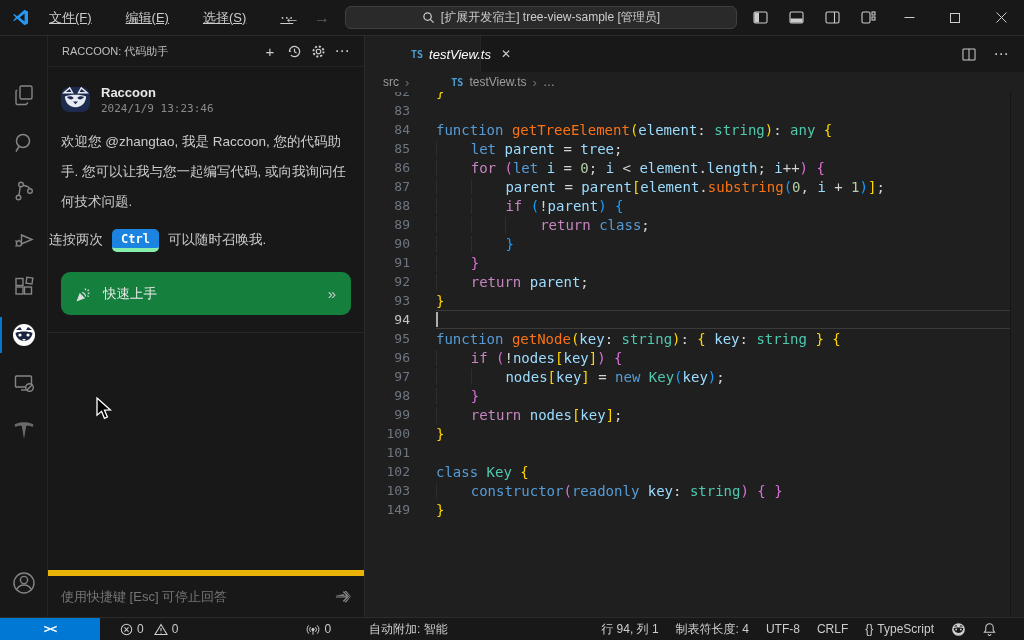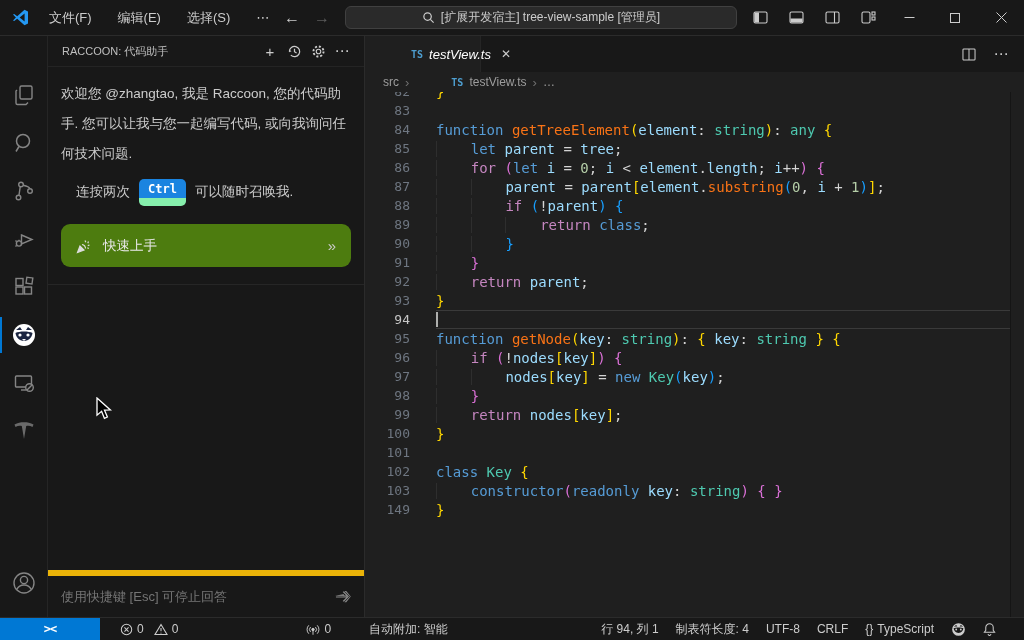--- a/index.html
+++ b/index.html
@@ -4,21 +4,21 @@
 <style>
   * { box-sizing: border-box; margin: 0; padding: 0; }
   html,body { width:1024px; height:640px; overflow:hidden; background:#1f1f1f;
     font-family:"Liberation Sans","DejaVu Sans",sans-serif; color:#ccc; }
   svg { display:block; }
 
   
   .titlebar { position:absolute; top:0; left:0; right:0; height:36px; background:#181818;
     border-bottom:1px solid #2b2b2b; }
   .tb-logo { position:absolute; left:12px; top:9px; }
-  .tb-menus { position:absolute; left:40px; top:0; height:35px; display:flex; align-items:center; gap:8px; }
+  .tb-menus { position:absolute; left:40px; top:0; height:35px; display:flex; align-items:center; gap:16px;text-decoration:underline; }
   .tb-menu { font-size:13px; color:#cccccc; padding:4px 9px; border-radius:5px; }
   .tb-nav { position:absolute; top:0; height:35px; display:flex; align-items:center; font-size:16px; }
   .nav-back { left:284px; color:#cccccc; } .nav-fwd { left:314px; color:#5d5d5d; }
   .command-center { position:absolute; left:345px; top:6px; width:392px; height:23px; background:#2a2a2a;
     border:1px solid #404040; border-radius:6px; display:flex; align-items:center; justify-content:center;
     gap:6px; font-size:12px; color:#cccccc; }
   .tb-right { position:absolute; right:0; top:0; height:35px; display:flex; align-items:center; }
   .tb-ic { width:36px; height:35px; display:flex; align-items:center; justify-content:center; }
   .win-btn { width:46px; height:35px; display:flex; align-items:center; justify-content:center; }
 
@@ -32,24 +32,24 @@
   .sidebar { position:absolute; left:48px; top:36px; width:317px; bottom:23px; background:#181818;
     border-right:1px solid #2b2b2b; }
   .sb-header { height:31px; display:flex; align-items:center; padding:0 10px 0 14px; border-bottom:1px solid #242424; }
   .sb-title { flex:1; font-size:11px; color:#bfbfbf; white-space:nowrap; overflow:hidden; }
   .sb-hic { width:24px; height:22px; display:flex; align-items:center; justify-content:center; color:#cccccc;
     font-size:15px; border-radius:4px; }
   .avatar-row { display:flex; align-items:center; gap:10px; margin:17px 12px 0 12px; }
   .avatar-name { font-size:13px; font-weight:bold; color:#e8e8e8; }
   .avatar-time { font-size:11px; color:#8a8a8a; font-family:"DejaVu Sans Mono",monospace; margin-top:2px; }
   .welcome { margin:12px 13px 0 13px; font-size:13.5px; line-height:30px; color:#cccccc; }
-  .ctrl-line { margin:6px 13px 0 28px; display:flex; align-items:center; gap:9px; font-size:13.5px; color:#cccccc; height:34px; }
+  .ctrl-line { margin:6px 13px 0 1px; display:flex; align-items:center; gap:9px; font-size:13.5px; color:#cccccc; height:34px; }
   .ctrl-key { background:#1a84e0; color:#ffffff; font-family:"DejaVu Sans Mono",monospace; font-weight:bold;
-    font-size:12px; padding:3px 9px 2px 9px; border-radius:5px; border-bottom:8px solid #86efac; }
-  .quickstart { margin:15px 13px 0 13px; height:43px; background:#4d7c0f; border-radius:9px; display:flex;
+    font-size:12px; padding:3px 9px 2px 9px; border-radius:5px; border-bottom:4px solid #86efac; }
+  .quickstart { margin:15px 13px 0 13px; height:43px; background:#15803d; border-radius:9px; display:flex;
     align-items:center; padding:0 15px; gap:11px; font-size:13.5px; color:#e8e8e8; }
   .qs-sp { flex:1; }
   .qs-chev { font-size:15px; color:#cccccc; }
   .welcome-div { margin-top:17px; border-bottom:1px solid #262626; }
   .chat-input { position:absolute; left:0; right:0; bottom:0; height:47px; border-top:6px solid #eab308;
     display:flex; align-items:center; padding:0 13px; gap:8px; }
   .chat-ph { flex:1; font-size:13px; color:#757575; }
 
   
   .editor { position:absolute; left:366px; top:36px; right:0; bottom:23px; background:#1f1f1f; }
@@ -245,20 +245,35 @@
     </span>
     <span class="sb-hic">
       <svg width="15" height="15" viewBox="0 0 16 16" fill="none" stroke="#cccccc" stroke-width="1.2">
           <circle cx="8" cy="8" r="2.4"></circle>
           <circle cx="8" cy="8" r="5.4" stroke-width="2" stroke-dasharray="2.2 2"></circle>
         </svg>
     </span>
     <span class="sb-hic">⋯</span>
   </div>
 
+  <div class="avatar-row">
+    <span>
+      <svg width="31" height="31" viewBox="0 0 32 32">
+          <rect x="1" y="3" width="30" height="26" rx="9" fill="#1d2c4e"></rect>
+          <path d="M4 9 L10 4 L13 9 Z M28 9 L22 4 L19 9 Z" fill="#1d2c4e" stroke="#e8eaf2" stroke-width="1.4"></path>
+          <path d="M5 13 C10 10.5 22 10.5 27 13 C26.5 19 23 24 16 24 C9 24 5.5 19 5 13 Z" fill="#e8eaf2"></path>
+          <path d="M7 13.5 C9.5 12 13 12.3 14 14.5 C13 16.5 9.5 16.8 7 13.5 Z M25 13.5 C22.5 12 19 12.3 18 14.5 C19 16.5 22.5 16.8 25 13.5 Z" fill="#1d2c4e"></path>
+          <path d="M13.5 18 h5 l-2.5 2.8 Z" fill="#1d2c4e"></path>
+        </svg>
+    </span>
+    <span>
+      <div class="avatar-name">Raccoon</div>
+      <div class="avatar-time">2024/1/9 13:23:46</div>
+    </span>
+  </div>
 
   <div class="welcome">欢迎您 @zhangtao, 我是 Raccoon, 您的代码助手. 您可以让我与您一起编写代码, 或向我询问任何技术问题.</div>
 
   <div class="ctrl-line">
     <span>连按两次</span>
     <span class="ctrl-key">Ctrl</span>
     <span>可以随时召唤我.</span>
   </div>
 
   <div class="quickstart">

